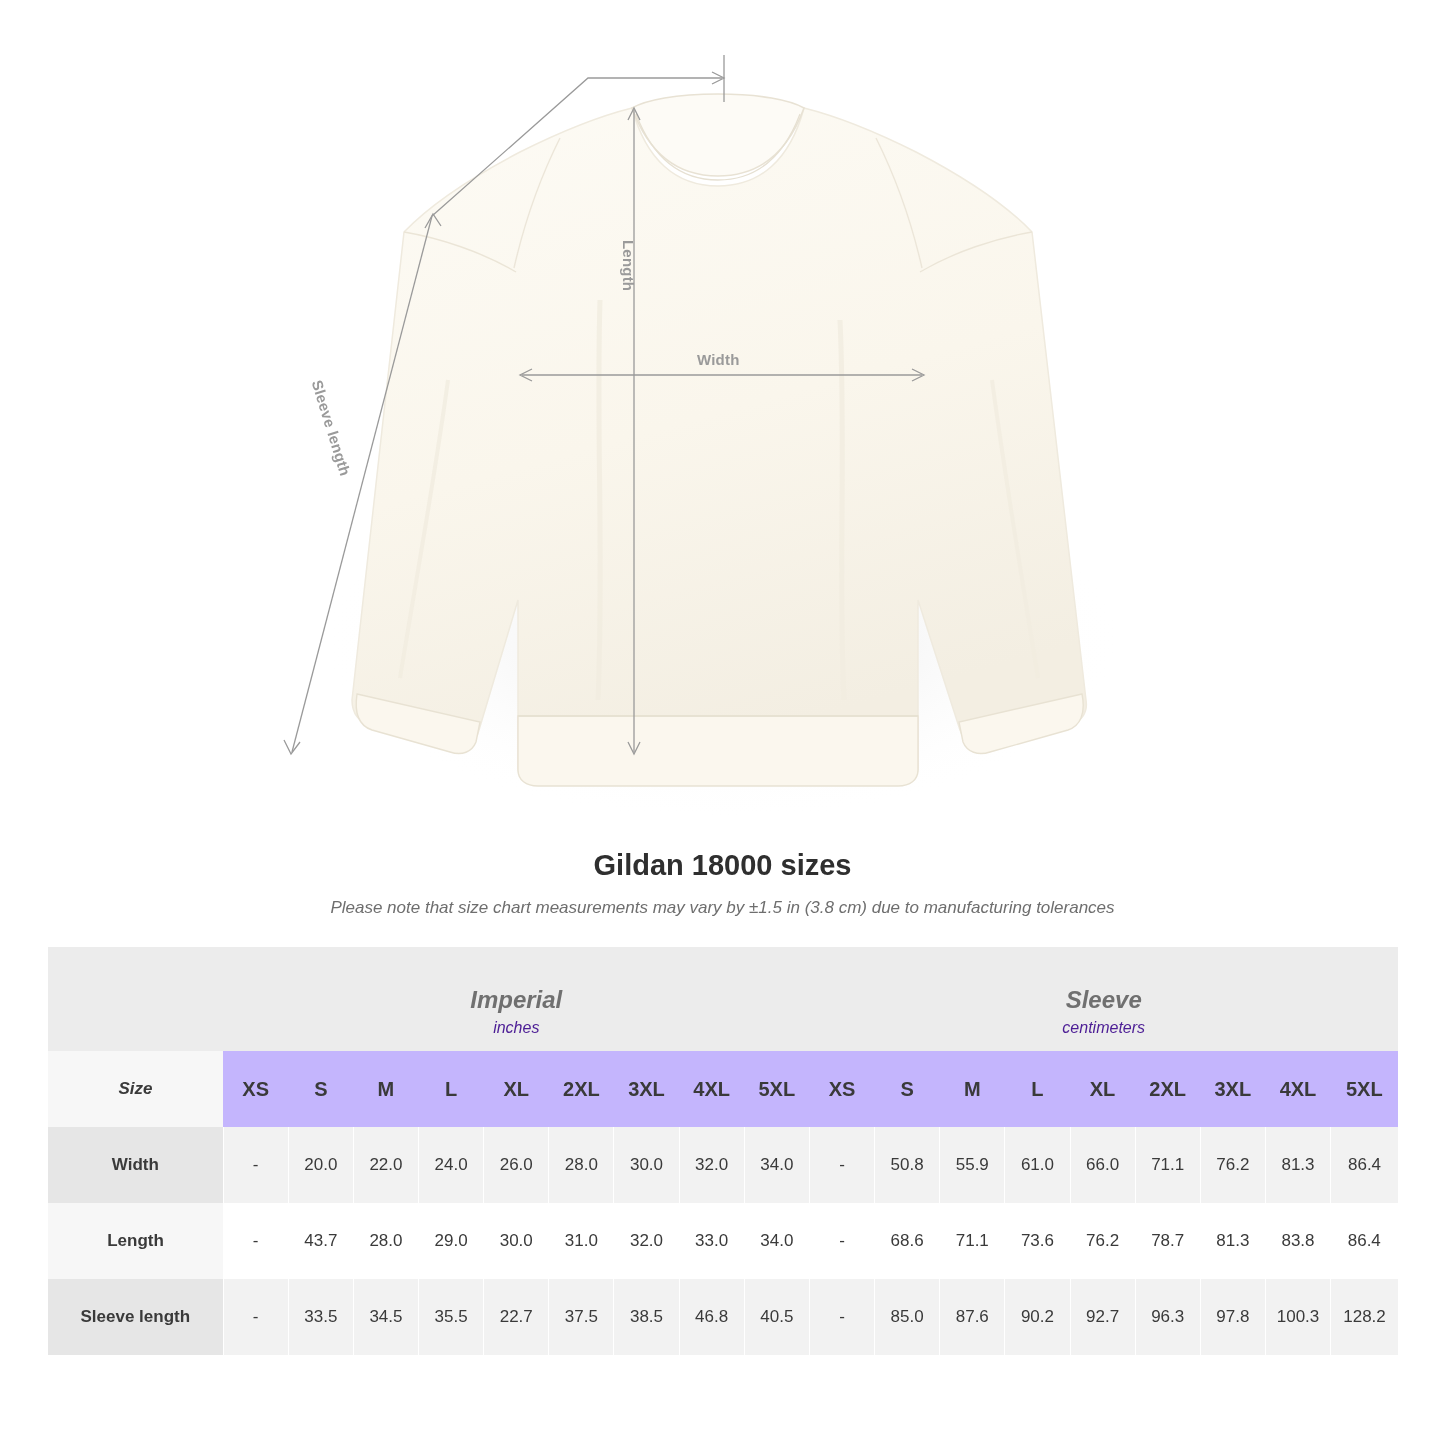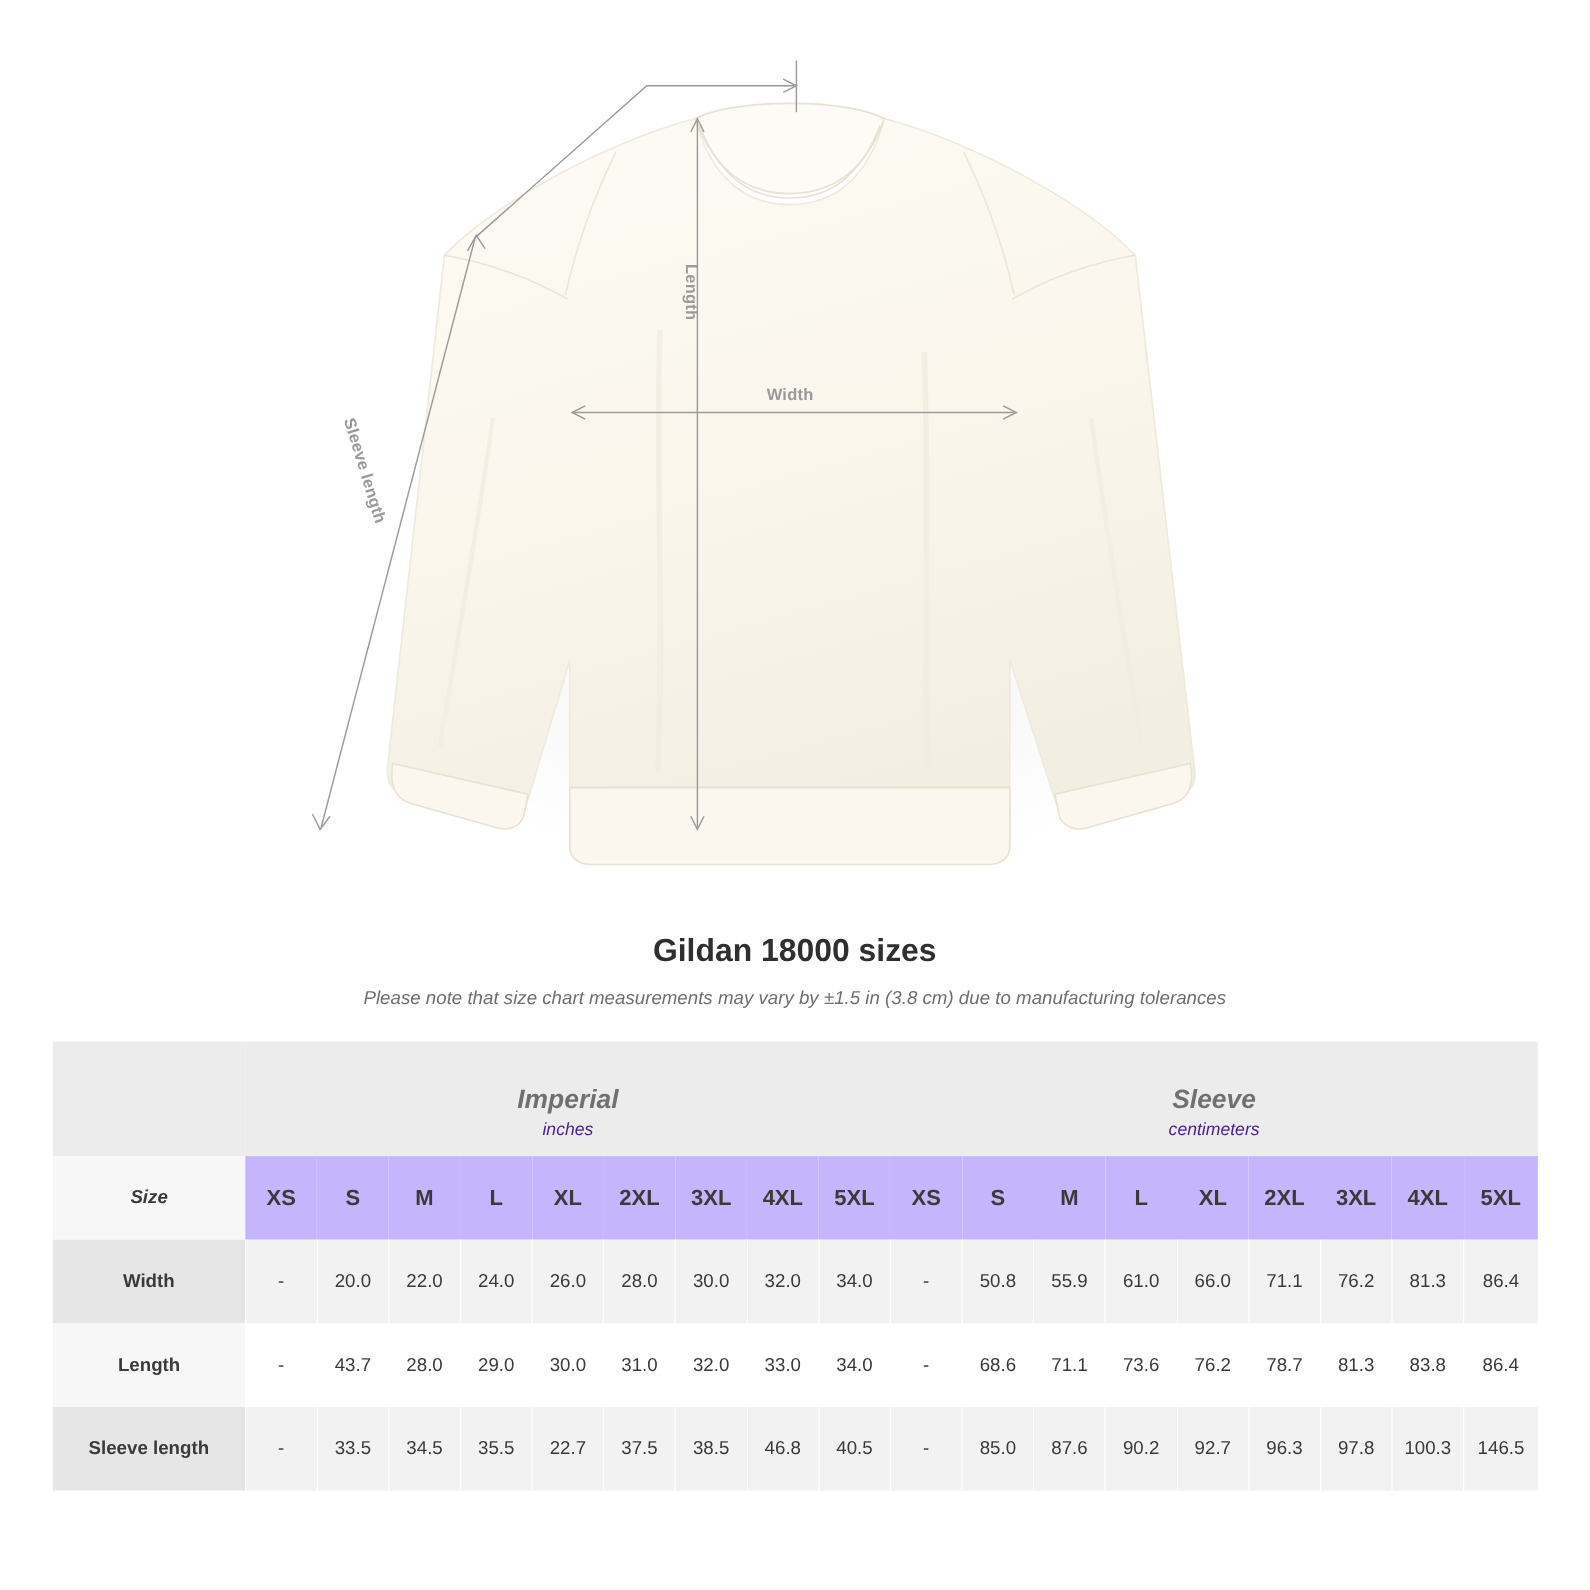--- a/index.html
+++ b/index.html
@@ -384,19 +384,19 @@
           <td class="cell-divider">46.8</td>
           <td class="cell-divider">40.5</td>
           <td class="cell-divider">-</td>
           <td class="cell-divider">85.0</td>
           <td class="cell-divider">87.6</td>
           <td class="cell-divider">90.2</td>
           <td class="cell-divider">92.7</td>
           <td class="cell-divider">96.3</td>
           <td class="cell-divider">97.8</td>
           <td class="cell-divider">100.3</td>
-          <td class="cell-divider">146.5</td>
+          <td class="cell-divider">128.2</td>
         </tr>
       </tbody>
     </table>
   </div>
 
 </div>
 
 </body></html>

